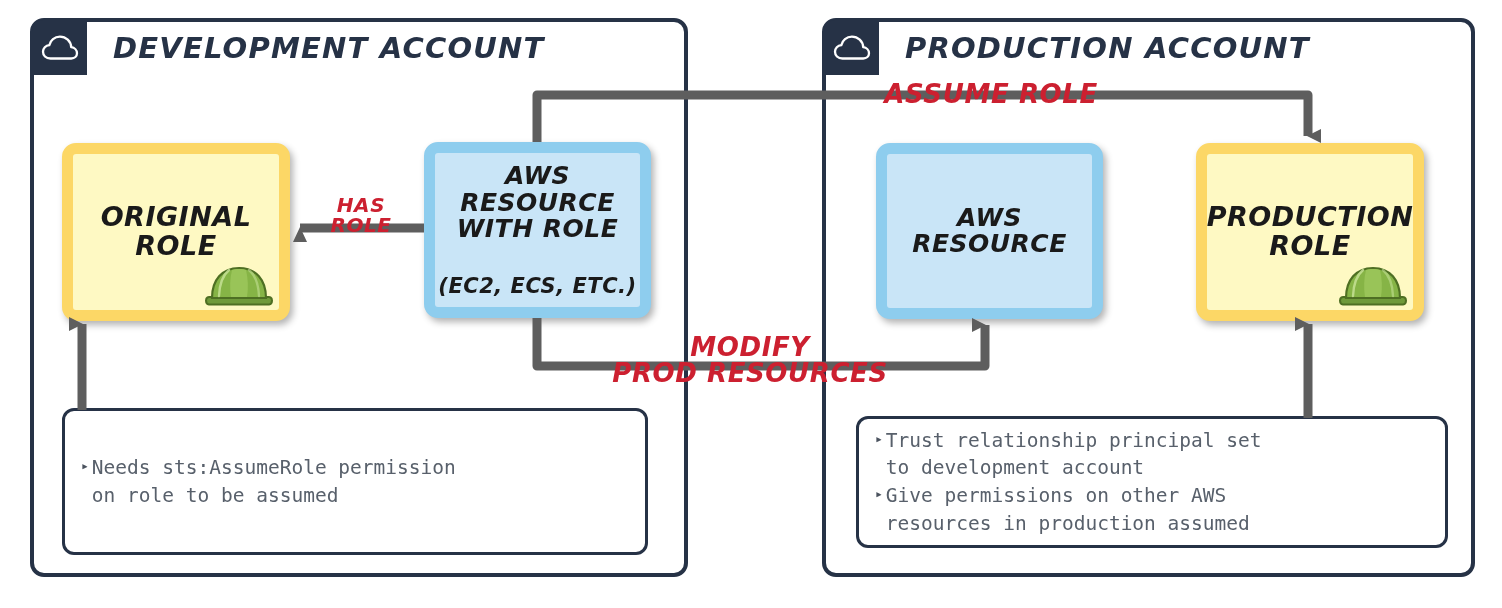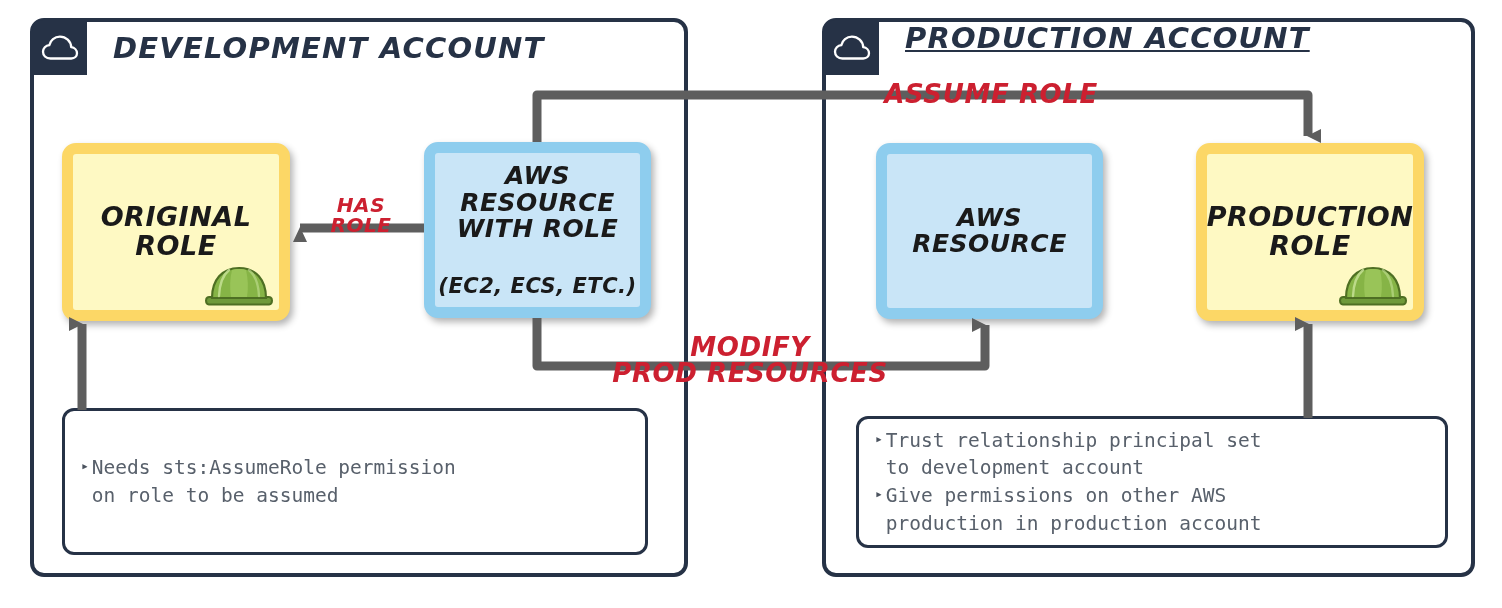--- a/index.html
+++ b/index.html
@@ -204,21 +204,21 @@
   <div class="account-panel" style="left:822px; top:18px; width:653px; height:559px;"></div>
   <div class="account-tab" style="left:824px; top:20px; width:55px; height:55px; border-radius:11px 0 0 0;">
     <span>
       <svg width="38" height="28" viewBox="0 0 38 28">
         <path d="M9.5,24.5 C4.8,24.5 2,21.4 2,17.8 C2,14.3 4.7,11.4 8.3,11.2
                  C9.3,6.2 13.6,2.6 18.9,2.6 C25.0,2.6 29.9,7.3 30.2,13.2
                  C33.6,13.7 36,16.4 36,19.3 C36,22.2 33.6,24.5 30.3,24.5 Z" fill="none" stroke="#ffffff" stroke-width="2.3" stroke-linejoin="round" stroke-linecap="round"></path>
       </svg>
     </span>
   </div>
-  <div class="account-title" style="left:905px; top:21px;text-decoration:underline;">PRODUCTION ACCOUNT</div>
+  <div class="account-title" style="left:905px; top:31px;">PRODUCTION ACCOUNT</div>
 
   <div class="node node-yellow" style="left:62px; top:143px; width:228px; height:178px;">
     <span class="node-label node-label-lg">ORIGINAL
 ROLE</span>
     <span class="hat-icon">
       <svg width="72" height="56" viewBox="0 0 72 56">
         <path d="M6,43 C6,43 3,43 3,46.5 C3,50 6,50.5 6,50.5 L66,50.5
                  C66,50.5 69,50 69,46.5 C69,43 66,43 66,43 Z" fill="#6f9a3a" stroke="#4e6f23" stroke-width="2"></path>
         <path d="M9,44 C9,26 19,14 36,14 C53,14 63,26 63,44 Z" fill="#86b446" stroke="#4e6f23" stroke-width="2.2"></path>
         <path d="M29,16 C27,24 26.5,34 28,43 L44,43 C45.5,34 45,24 43,16
@@ -286,17 +286,17 @@
     <div class="note-line">
       <span class="note-bullet hidden">▸</span>
       <span class="note-text">to development account</span>
     </div>
     <div class="note-line">
       <span class="note-bullet">▸</span>
       <span class="note-text">Give permissions on other AWS</span>
     </div>
     <div class="note-line">
       <span class="note-bullet hidden">▸</span>
-      <span class="note-text">production in production account</span>
+      <span class="note-text">resources in production assumed</span>
     </div>
   </div>
 
 </div>
 
 </body></html>

